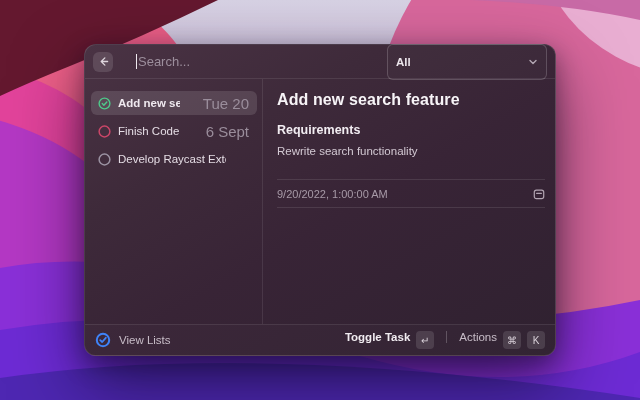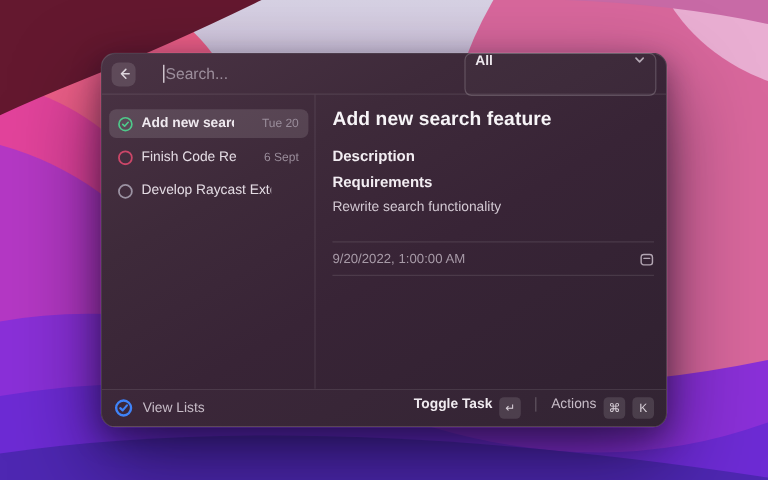--- a/index.html
+++ b/index.html
@@ -21,33 +21,33 @@
     color:#f2eef2;
   }
 
   
   .header { height:34px; flex:0 0 34px; display:flex; align-items:center; padding:0 8px 0 8px; border-bottom:1px solid rgba(255,255,255,0.09); }
   .back-btn { width:20px; height:20px; border-radius:6px; background:rgba(255,255,255,0.12); display:flex; align-items:center; justify-content:center; color:#ded6dd; font-size:12px; line-height:1; flex:0 0 auto; cursor:default; }
   .search-wrap { flex:1; display:flex; align-items:center; margin-left:23px; position:relative; height:100%; }
   .caret { width:1px; height:15px; background:#efe9ef; margin-right:1px; }
   .search-input { background:transparent; border:none; outline:none; color:#f2eef2; font-size:13px; width:100%; font-family:"Liberation Sans",sans-serif; }
   .search-input::placeholder { color:#9c8e9c; }
-  .dropdown { width:160px; height:36px; border:1px solid rgba(255,255,255,0.18); border-radius:6px; background:rgba(255,255,255,0.02); display:flex; padding:0 8px; flex:0 0 auto;gap:48px; }
+  .dropdown { width:160px; height:36px; border:1px solid rgba(255,255,255,0.18); border-radius:6px; background:rgba(255,255,255,0.02); display:flex; align-items:center; padding:0 8px; flex:0 0 auto;gap:48px; }
   .dropdown-label { font-size:11.5px; font-weight:700; color:#ece6ec; flex:1; }
   .chevron { color:#b3a7b3; display:flex; }
 
   
   .content { flex:1; display:flex; min-height:0; }
   .list-panel { width:178px; flex:0 0 178px; padding:12px 5px 0 6px; border-right:1px solid rgba(255,255,255,0.09); }
   .task-row { height:24px; margin-bottom:4px; border-radius:6px; display:flex; align-items:center; padding:0 8px 0 7px; }
   .task-row.selected { background:rgba(255,255,255,0.12); }
   .task-icon { width:13px; height:13px; flex:0 0 auto; margin-right:7px; display:flex; }
   .task-title { font-size:11.5px; color:#efe9ef; font-weight:600; flex:1; white-space:nowrap; overflow:hidden; }
   .task-row:not(.selected) .task-title { font-weight:400; color:#e4dce4; }
-  .task-date { font-size:10px; color:#9a8d9b; margin-left:23px; white-space:nowrap; }
+  .task-date { font-size:15px; color:#9a8d9b; margin-left:23px; white-space:nowrap; }
 
   .detail-panel { flex:1; padding:12px 10px 0 14px; display:flex; flex-direction:column; min-width:0; }
   .detail-title { font-size:16px; font-weight:700; color:#f7f4f7; margin-bottom:14px; letter-spacing:0.1px; }
   .section-heading { font-size:12.5px; font-weight:700; color:#f2edf2; margin-bottom:8px; }
   .section-body { font-size:11.5px; color:#d3c9d3; margin-bottom:16px; }
   .meta-divider { border-top:1px solid rgba(255,255,255,0.1); margin-top:6px; }
   .meta-row { height:28px; display:flex; align-items:center; justify-content:space-between; border-bottom:1px solid rgba(255,255,255,0.1);gap:43px; }
   .meta-date { font-size:11px; color:#a79aa7; }
   .calendar-icon { color:#b2a5b2; display:flex; }
 
@@ -147,21 +147,20 @@
         </span>
         <span class="task-title">Develop Raycast Extension</span>
         <span class="task-date"></span>
       </div>
 
     </div>
 
     <div class="detail-panel">
       <div class="detail-title">Add new search feature</div>
 
-      <div class="section-heading">Description</div>
 
       <div class="section-heading">Requirements</div>
       <div class="section-body">Rewrite search functionality</div>
 
       <div class="meta-divider"></div>
       <div class="meta-row">
         <span class="meta-date">9/20/2022, 1:00:00 AM</span>
         <span class="calendar-icon">
           <svg width="12" height="12" viewBox="0 0 14 14">
             <rect x="1.5" y="2.5" width="11" height="10" rx="2.5" fill="none" stroke="#b2a5b2" stroke-width="1.4"></rect>

